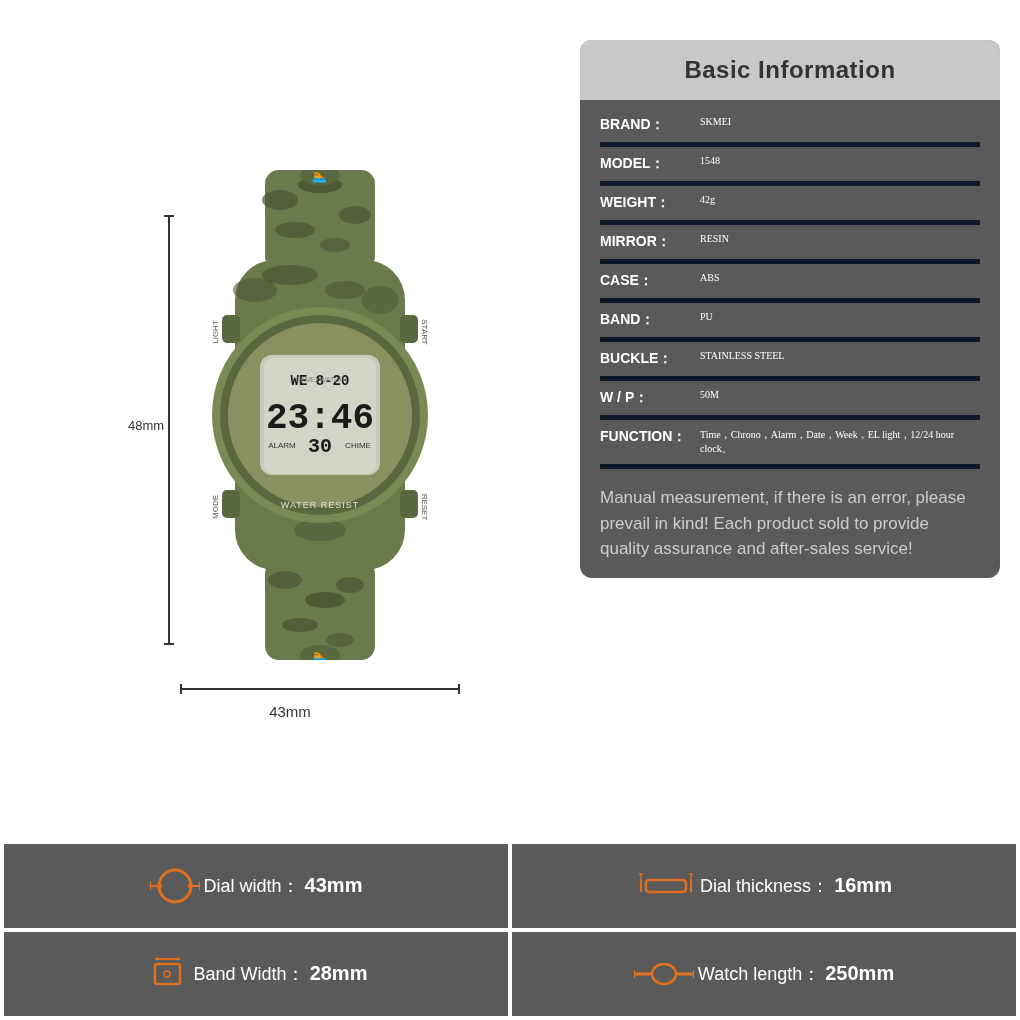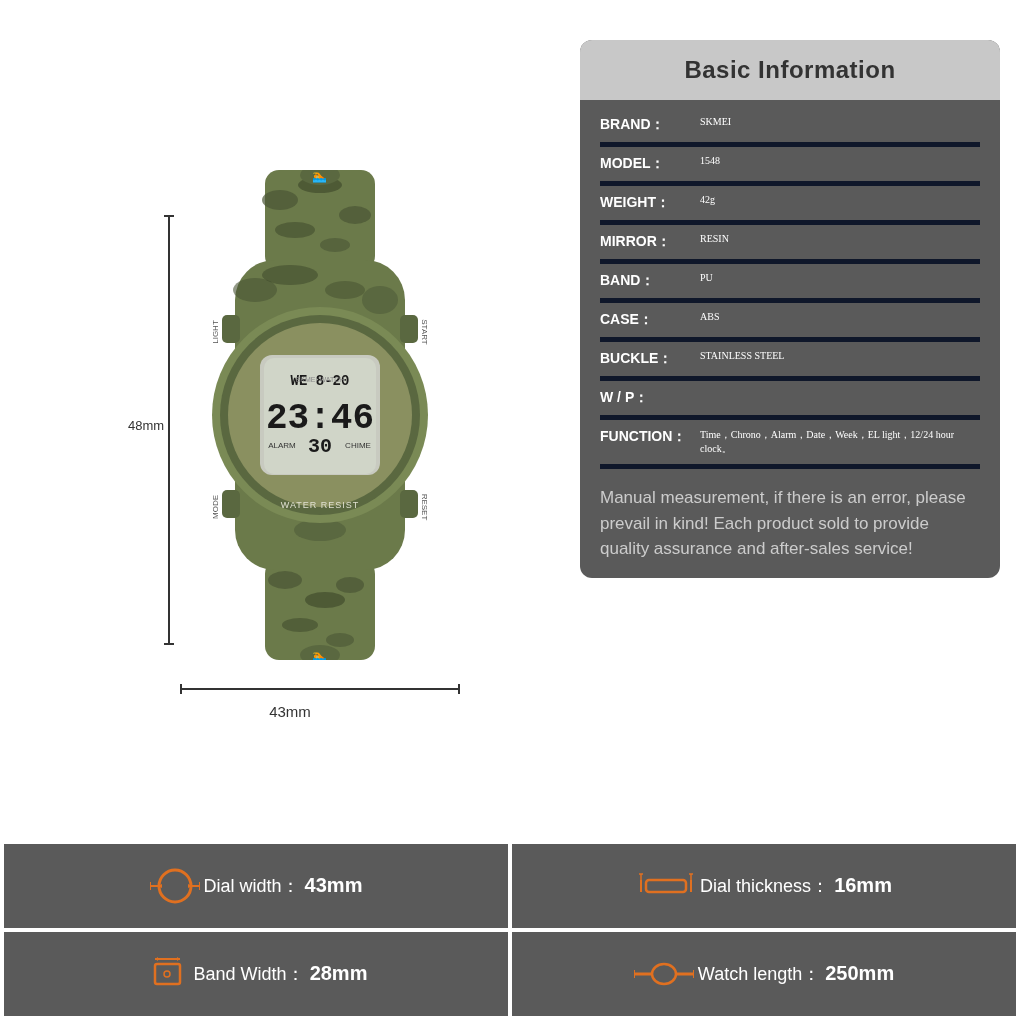--- a/index.html
+++ b/index.html
@@ -319,33 +319,34 @@
           </div>
           <div class="info-row">
             <span class="info-label">WEIGHT：</span>
             <span class="info-value">42g</span>
           </div>
           <div class="info-row">
             <span class="info-label">MIRROR：</span>
             <span class="info-value">RESIN</span>
           </div>
           <div class="info-row">
+            <span class="info-label">CASE：</span>
+            <span class="info-value">ABS</span>
+          </div>
+          <div class="info-row">
             <span class="info-label">BAND：</span>
             <span class="info-value">PU</span>
           </div>
           <div class="info-row">
-            <span class="info-label">CASE：</span>
-            <span class="info-value">ABS</span>
-          </div>
-          <div class="info-row">
             <span class="info-label">BUCKLE：</span>
             <span class="info-value">STAINLESS STEEL</span>
           </div>
           <div class="info-row">
             <span class="info-label">W / P：</span>
+            <span class="info-value">50M</span>
           </div>
           <div class="info-row">
             <span class="info-label">FUNCTION：</span>
             <span class="info-value">Time，Chrono，Alarm，Date，Week，EL light，12/24 hour clock。</span>
           </div>
           <div class="info-note">Manual measurement, if there is an error, please prevail in kind!
 Each product sold to provide quality assurance and after-sales service!</div>
         </div>
     </div>
 

